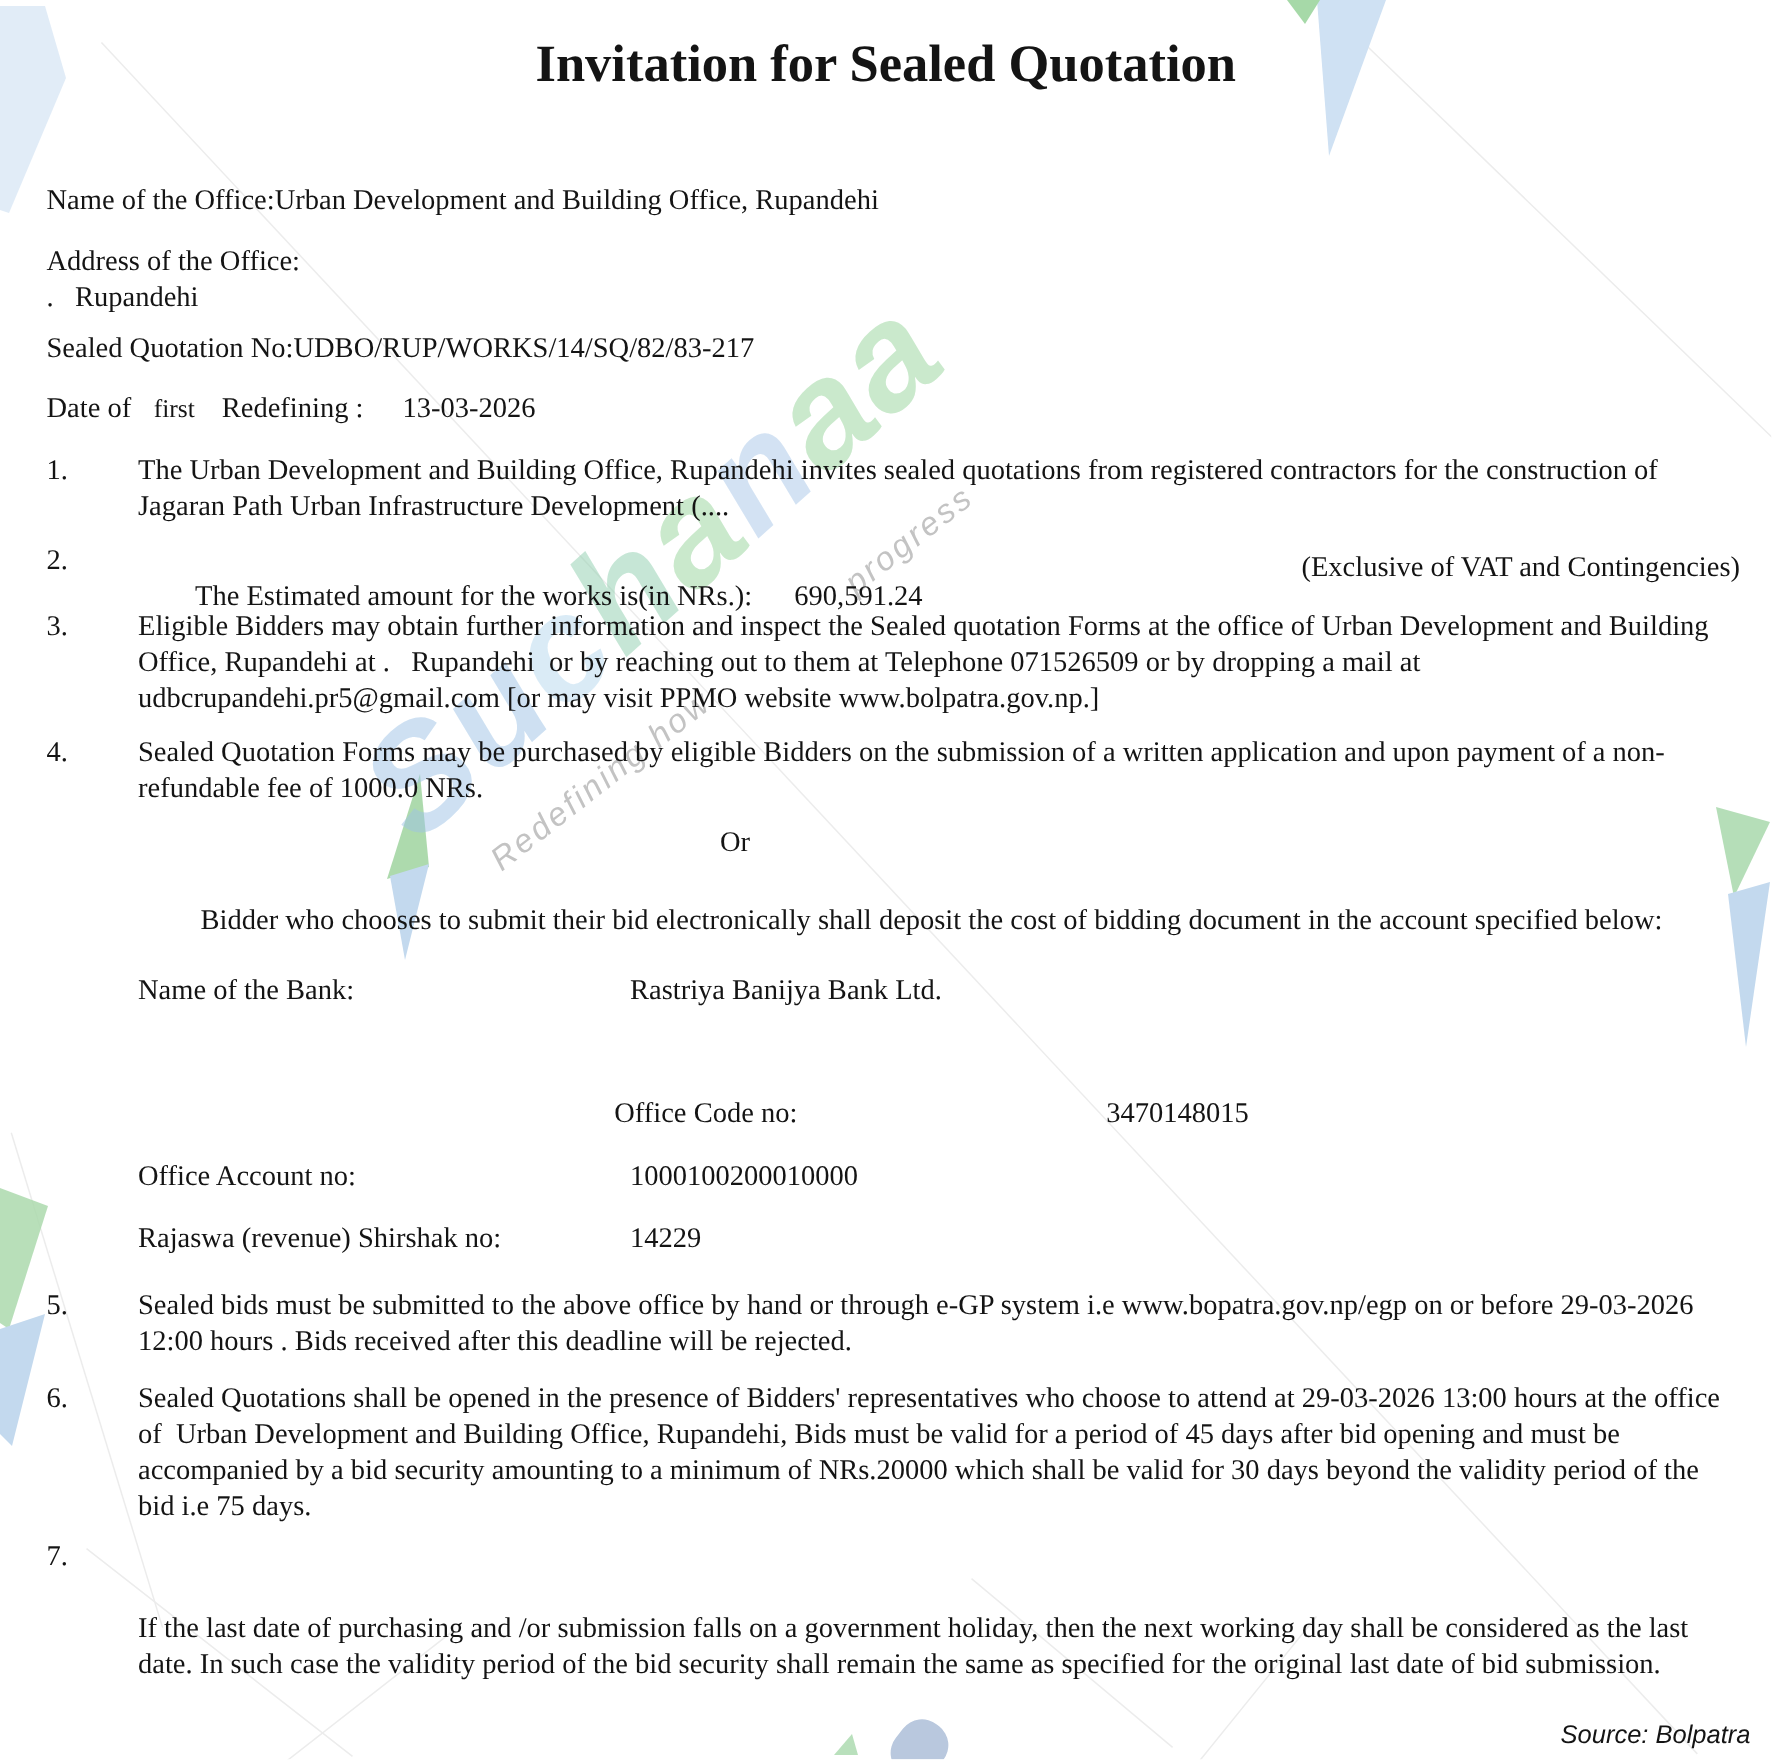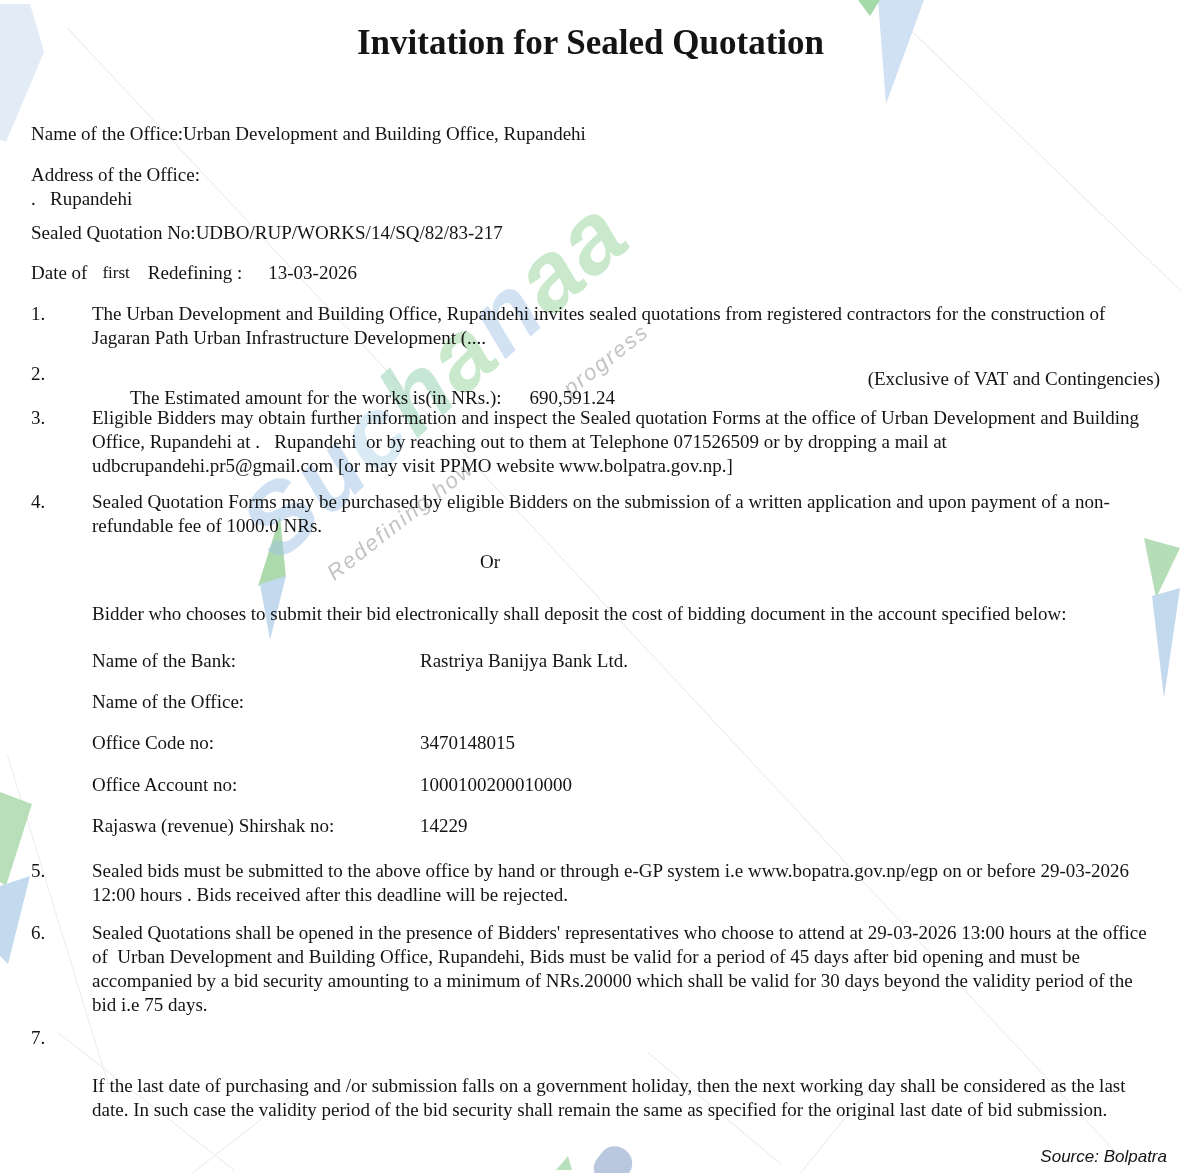--- a/index.html
+++ b/index.html
@@ -125,30 +125,29 @@
       <div class="txt">Eligible Bidders may obtain further information and inspect the Sealed quotation Forms at the office of Urban Development and Building Office, Rupandehi at .   Rupandehi  or by reaching out to them at Telephone 071526509 or by dropping a mail at udbcrupandehi.pr5@gmail.com [or may visit PPMO website www.bolpatra.gov.np.]</div>
     </div>
 
     <div class="blk item" style="top:490px;">
       <span class="no">4.</span>
       <div class="txt">Sealed Quotation Forms may be purchased by eligible Bidders on the submission of a written application and upon payment of a non-refundable fee of 1000.0 NRs.</div>
     </div>
 
     <div class="blk or" style="top:550px;">Or</div>
 
-    <div class="blk intro" style="top:602px;">Bidder who chooses to submit their bid electronically shall deposit the cost of bidding document in the account specified below:</div>
+    <div class="blk intro" style="top:602px;text-align:center;">Bidder who chooses to submit their bid electronically shall deposit the cost of bidding document in the account specified below:</div>
 
     <div class="blk bank-row" style="top:649px;">
       <span class="bl">Name of the Bank:</span>
       <span>Rastriya Banijya Bank Ltd.</span>
     </div>
     <div class="blk bank-row" style="top:690px;">
-      <span class="bl">Name of the Office:</span>
     </div>
-    <div class="blk bank-row" style="top:731px;">
+    <div class="blk bank-row" style="top:731px;justify-content:center;">
       <span class="bl">Office Code no:</span>
       <span>3470148015</span>
     </div>
     <div class="blk bank-row" style="top:773px;">
       <span class="bl">Office Account no:</span>
       <span>1000100200010000</span>
     </div>
     <div class="blk bank-row" style="top:814px;">
       <span class="bl">Rajaswa (revenue) Shirshak no:</span>
       <span>14229</span>

